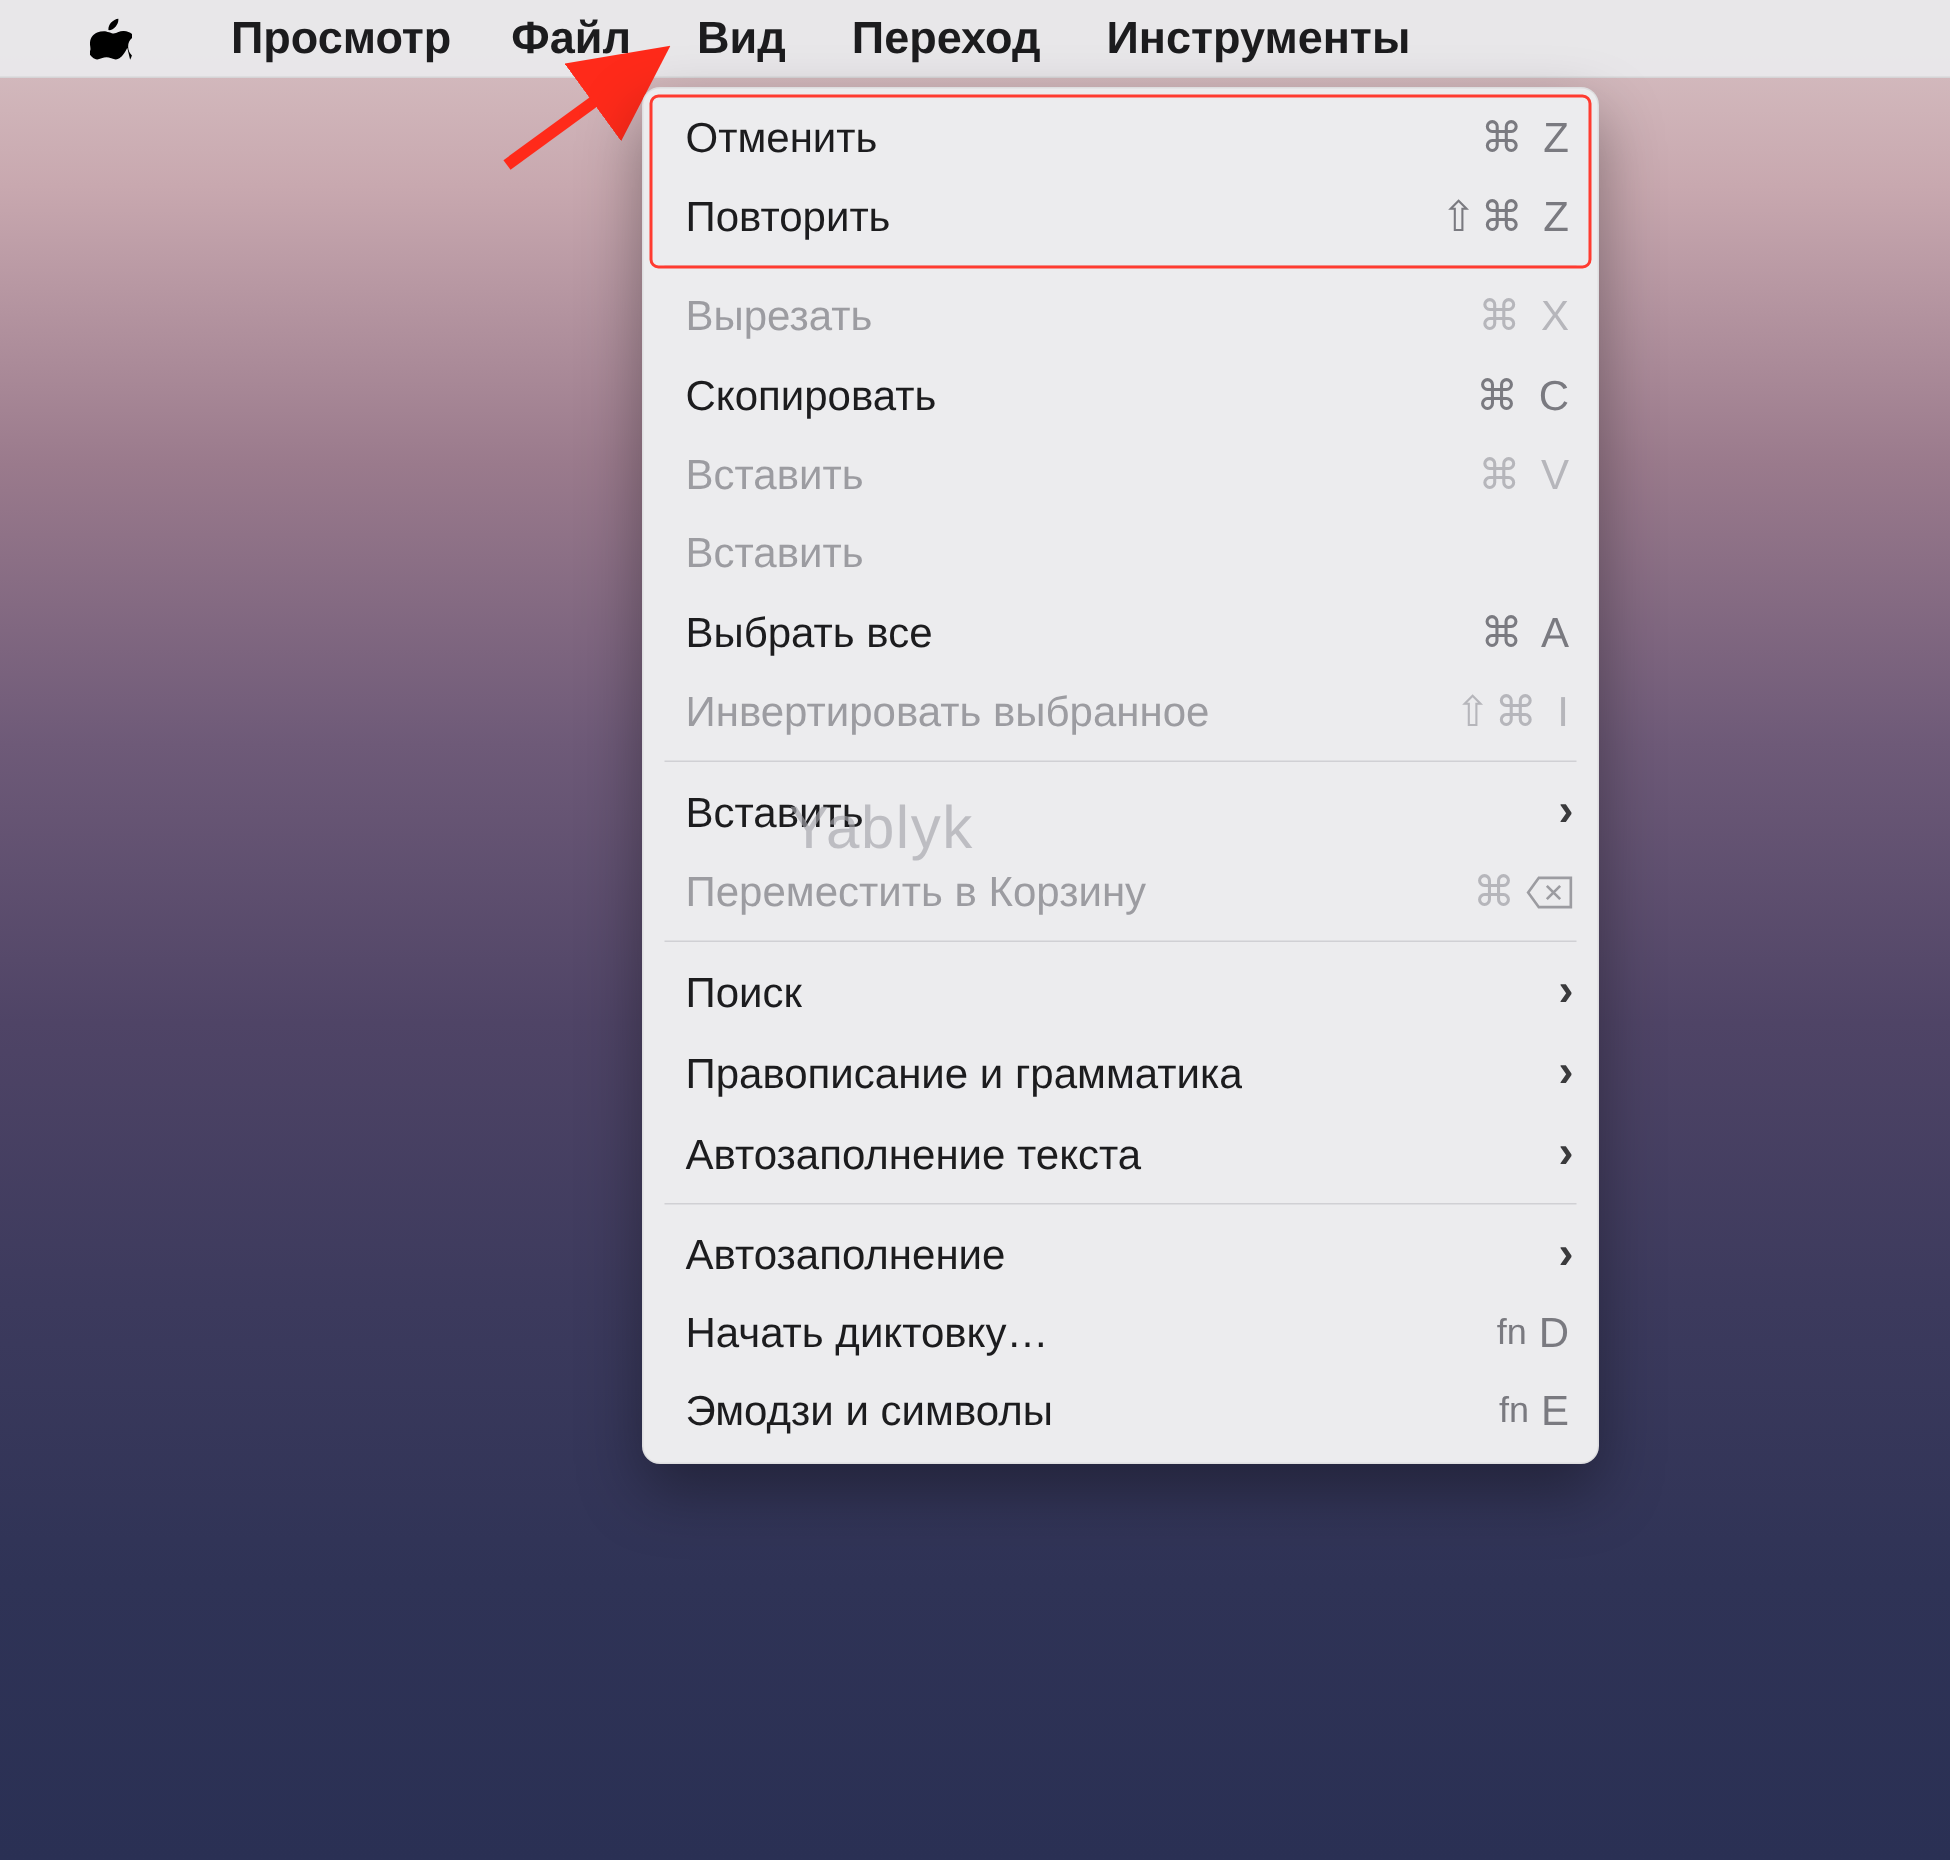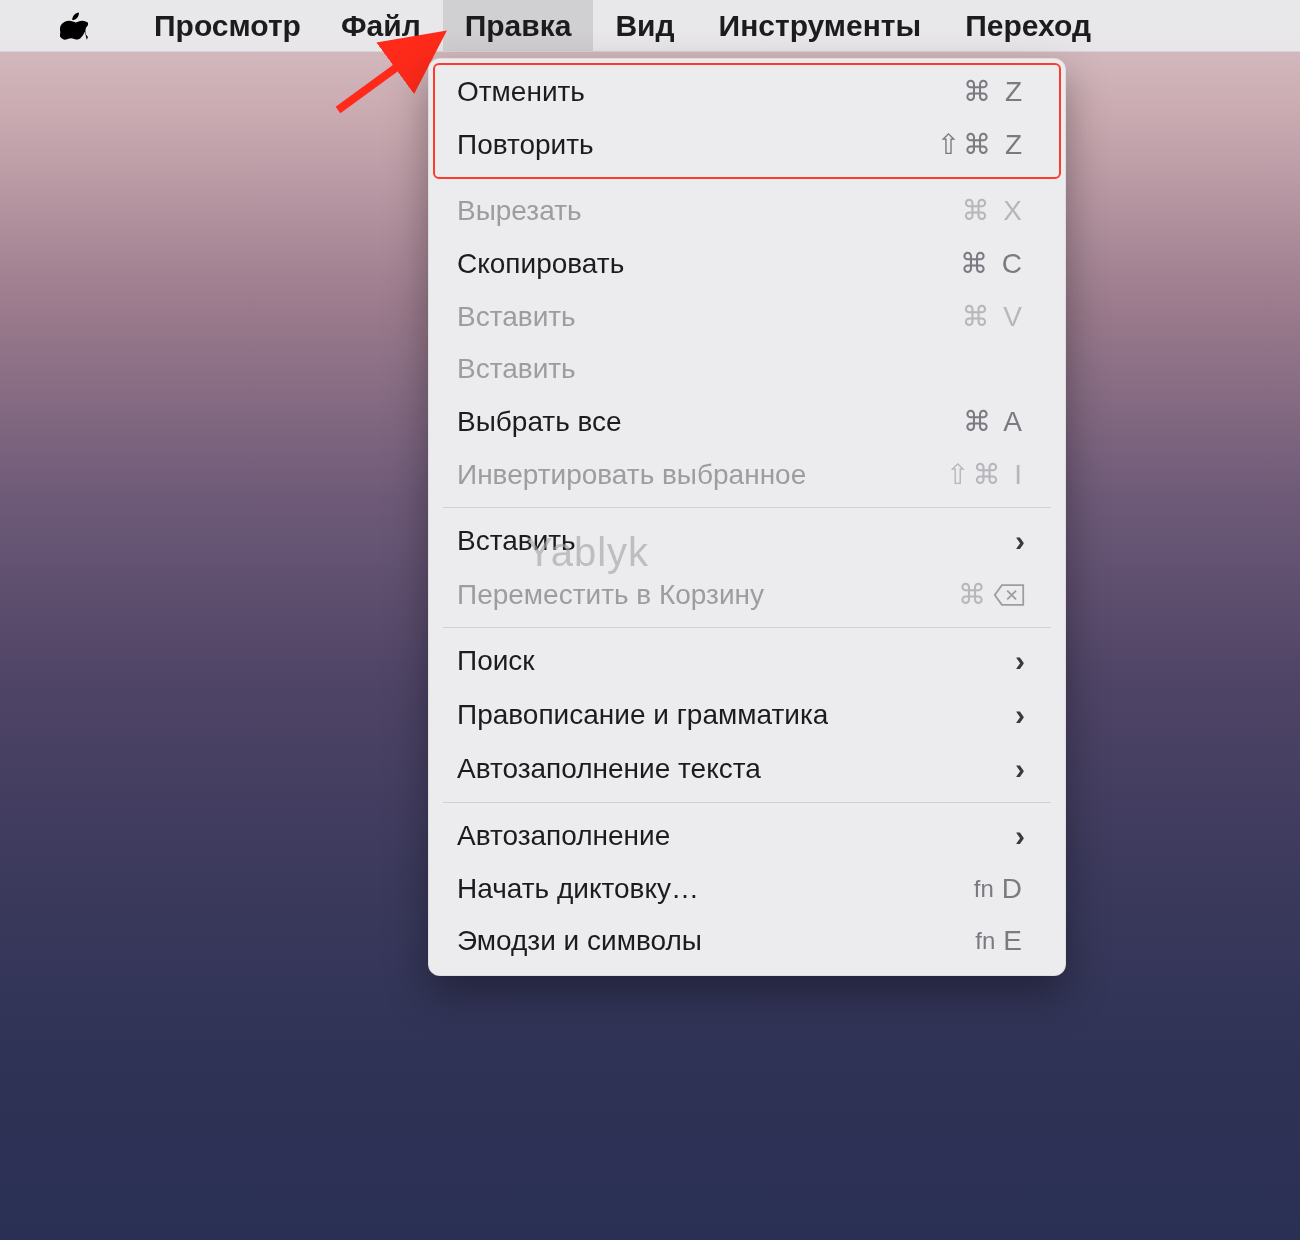--- a/index.html
+++ b/index.html
@@ -74,23 +74,23 @@
       width: 638px;
       background: #ececee;
       border-radius: 12px;
       box-shadow: 0 18px 42px rgba(0,0,0,0.35);
       border: 1px solid rgba(0,0,0,0.06);
       padding: 6px 0 8px 0;
       font-size: 28px;
     }
     .dd-row {
       display: flex;
-      align-items: center;
+      align-items: flex-end;
       justify-content: space-between;
-      padding: 10px 40px 10px 28px;
+      padding: 10px 16px 10px 28px;
       min-height: 50px;
       color: #1c1c1e;
     }
     .dd-row.disabled {
       color: #9c9ca1;
     }
     .dd-label {
       white-space: nowrap;
       overflow: hidden;
       text-overflow: ellipsis;
@@ -147,24 +147,23 @@
   </style>
 </head>
 <body>
 
 <div class="menubar">
   <svg class="apple-logo" viewBox="0 0 170 170">
     <path d="M150.9 120.6c-3.3 7.6-7.2 14.6-11.8 20.9-6.3 8.6-11.4 14.5-15.3 17.8-6.1 5.4-12.6 8.2-19.6 8.4-5 0-11.1-1.4-18.1-4.3-7-2.9-13.5-4.3-19.4-4.3-6.2 0-12.8 1.4-19.9 4.3-7.1 2.9-12.8 4.4-17.2 4.5-6.7.3-13.4-2.6-20-8.6-4.3-3.6-9.7-9.8-16.1-18.5C6.5 131.4 1 120.7 0 108.7c-1-12.9 1.8-24 8.4-33.4C13.6 68 20.5 62.1 29 58.6c8.5-3.5 17.7-5.3 27.5-5.4 5.3 0 12.3 1.6 21 4.9 8.6 3.3 14.2 4.9 16.6 4.9 1.8 0 7.9-1.9 18.3-5.8 9.8-3.6 18.1-5.1 24.9-4.5 18.4 1.5 32.3 8.8 41.5 21.9-16.5 10-24.6 24-24.4 41.9.1 14 5.2 25.6 15.3 34.8-2.2 6.4-4.6 12.4-7.3 17.9l-11.5-48.6zM114.8 7.4c0 9.6-3.5 18.6-10.5 26.9-8.4 9.9-18.6 15.6-29.7 14.7-.1-1.2-.2-2.4-.2-3.7 0-9.3 4-19.2 11.2-27.3 3.6-4.1 8.1-7.5 13.6-10.2C104.7 5.1 109.9 3.6 114.7 3.3c.1 1.4.1 2.8.1 4.1z"></path>
   </svg>
   <div class="menu-app">Просмотр</div>
   <div class="menu-item">Файл</div>
-  <div class="menu-item active">Правка</div>
   <div class="menu-item">Вид</div>
+  <div class="menu-item">Переход</div>
   <div class="menu-item">Инструменты</div>
-  <div class="menu-item">Переход</div>
 </div>
 
 <svg class="arrow" width="130" height="100">
   <defs>
     <marker id="ah" markerWidth="8" markerHeight="8" refX="6" refY="4" orient="auto">
       <path d="M0,0 L8,4 L0,8 Z" fill="#ff2a1a"></path>
     </marker>
   </defs>
   <line x1="8" y1="86" x2="104" y2="16" stroke="#ff2a1a" stroke-width="8" marker-end="url(#ah)"></line>
 </svg>

